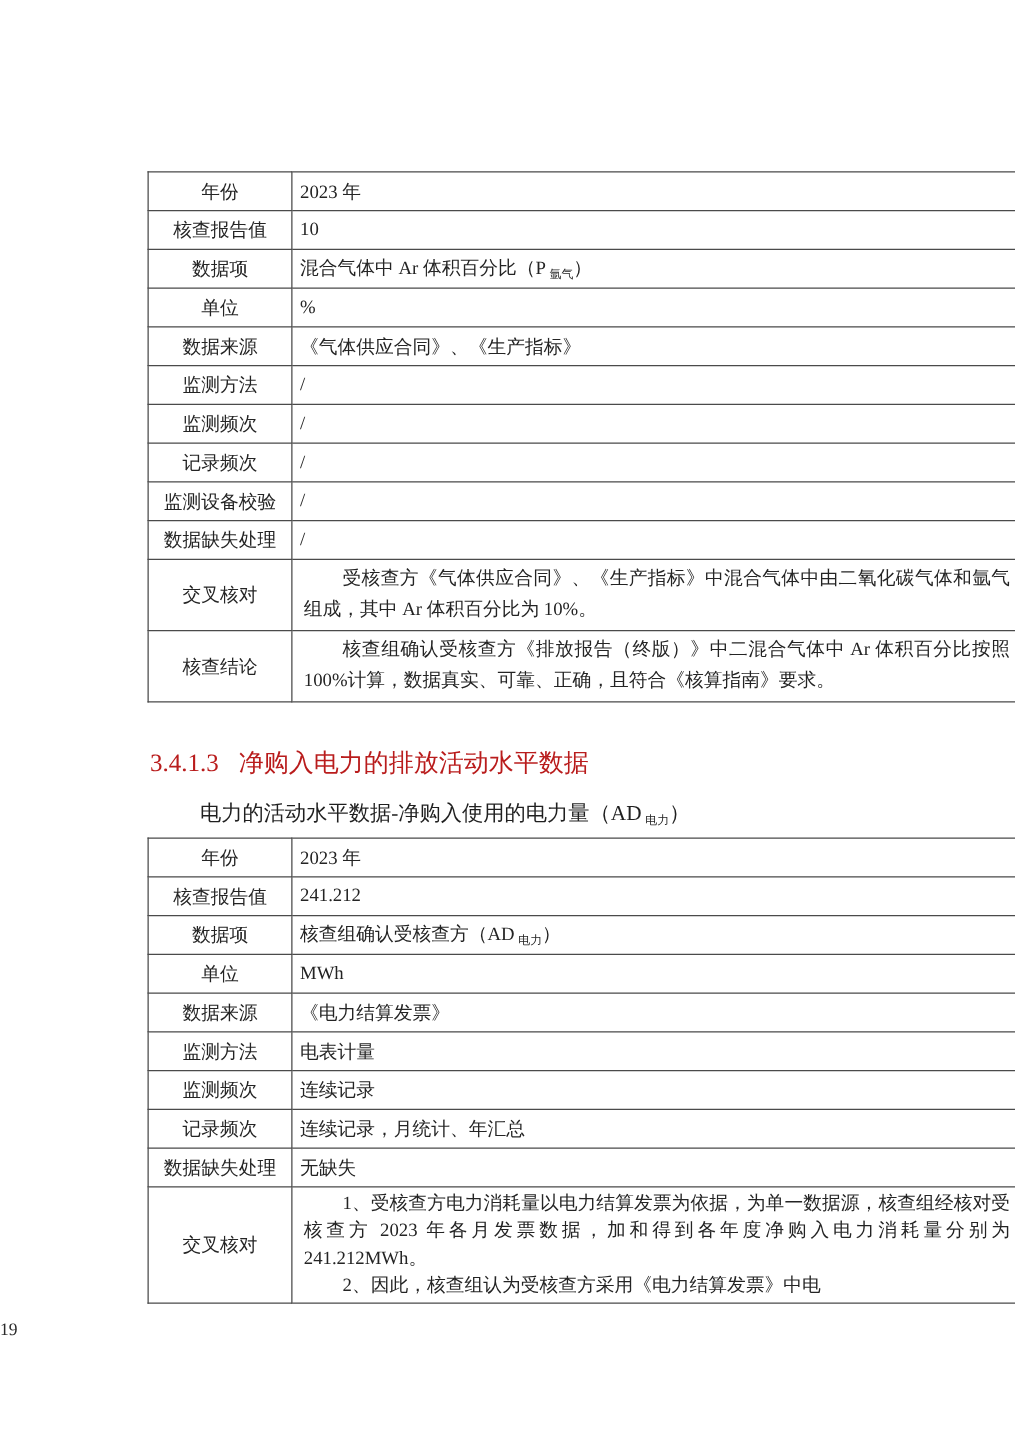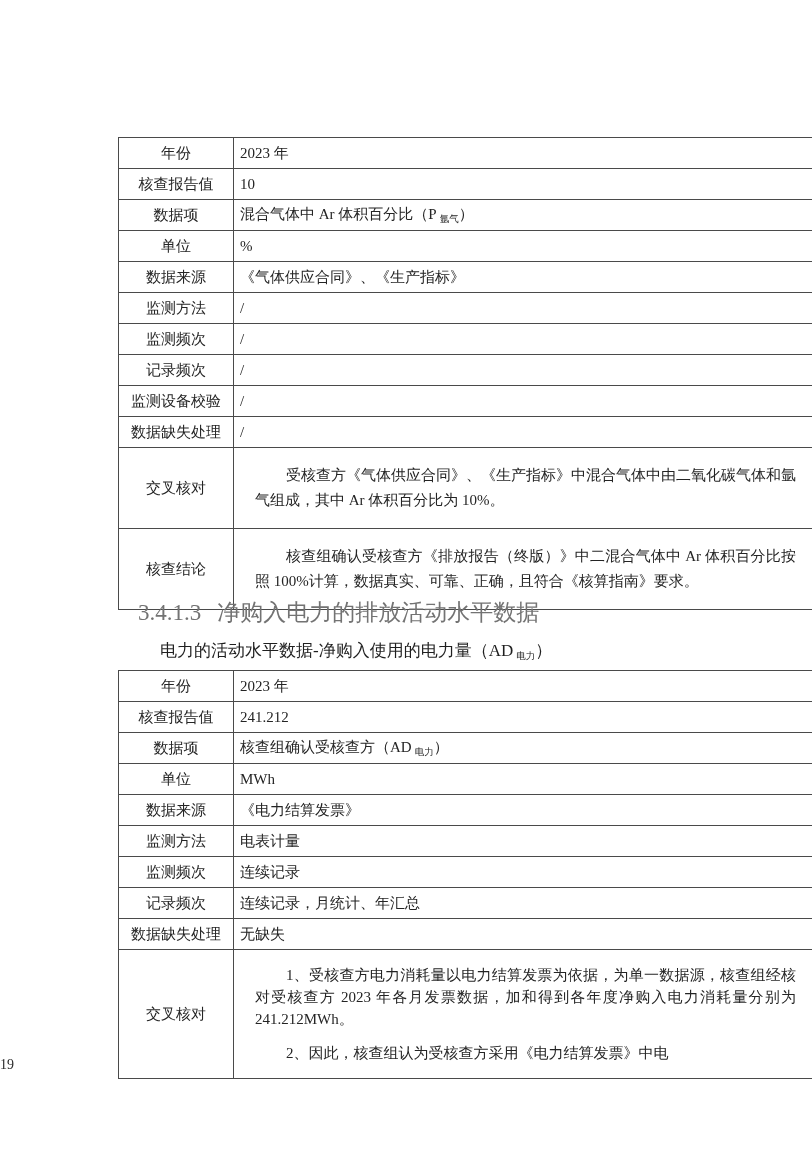--- a/index.html
+++ b/index.html
@@ -21,24 +21,23 @@
     left: 158px;
     top: 101px;
     font-size: 17px;
     color: #1f1f1f;
     white-space: nowrap;
   }
   .section-heading {
     position: absolute;
     left: 120px;
     top: 597px;
-    font-size: 23px;
-    color: #737373;
+    font-size: 20px;
+    color: #b91c1c;
     white-space: nowrap;
-    margin-left: 18px;
   }
   .section-heading .heading-num { margin-right: 16px; }
   .sub-title {
     position: absolute;
     left: 160px;
     top: 639px;
     font-size: 17px;
     color: #1f1f1f;
     white-space: nowrap;
   }
@@ -73,21 +72,21 @@
     text-align: left;
     padding: 3px 6px;
   }
   td.value-cell.para-cell {
     text-align: justify;
     padding: 3px 9px;
     line-height: 25px;
   }
   #table2 td.value-cell.para-cell { line-height: 22px; padding: 2px 9px; }
   .cell-para {
-    margin: 12px;
+    margin: 0;
     text-indent: 31px;
   }
   .page-number {
     position: absolute;
     top: 1057px;
     left: 0;
     width: 100%;
     font-size: 14px;
     color: #2a2a2a;
   }

